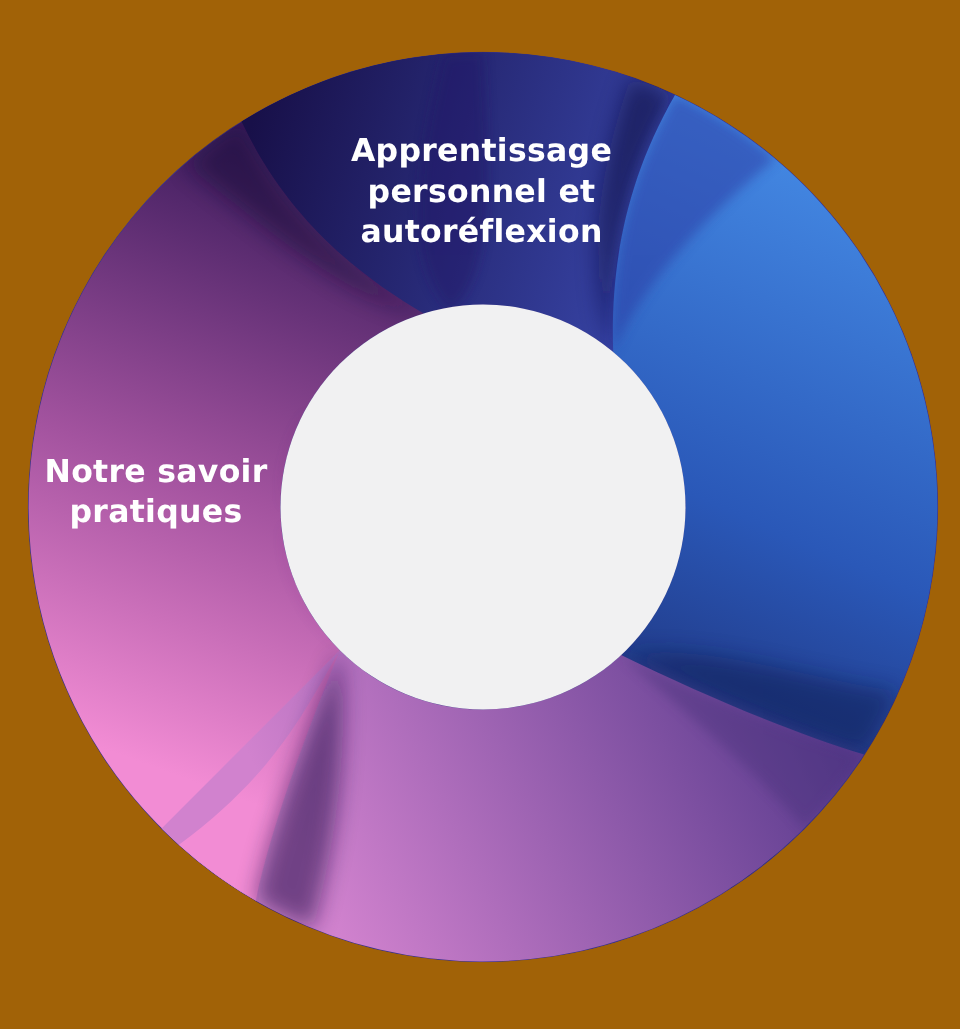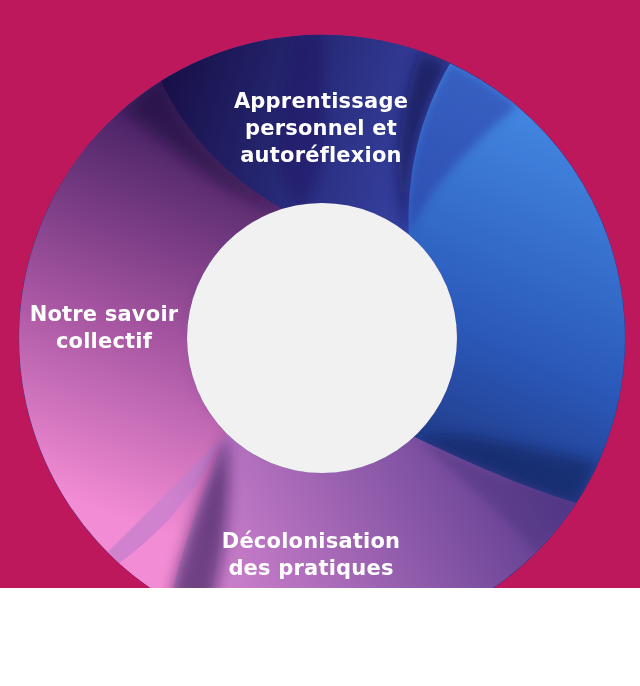--- a/index.html
+++ b/index.html
@@ -1,20 +1,20 @@
 <!DOCTYPE html>
 <html><head>
 <meta charset="utf-8">
 <style>
   html, body { margin: 0; padding: 0; background: #ffffff; }
   .stage {
     position: relative;
     width: 640px;
-    height: 588px;
-    background: #be185d;
+    height: 686px;
+    background: #a16207;
     overflow: hidden;
     font-family: "DejaVu Sans", "Liberation Sans", sans-serif;
   }
   .stage svg { position: absolute; left: 0; top: 0; }
   .seg-label {
     position: absolute;
     transform: translate(-50%, -50%);
     color: #ffffff;
     font-weight: 700;
     font-size: 21px;
@@ -99,18 +99,16 @@
 
       <path filter="url(#blur4)" opacity="0.4" d="M226.5,433.5 A135,135 0 0 1 205.1,270.5 C175,330 183,392 226.5,433.5 Z" fill="#55286f"></path>
 
       <circle cx="322" cy="338" r="135" fill="#f1f1f2"></circle>
     </g>
   </svg>
 
   <div class="seg-label label-top">Apprentissage
 personnel et
 autoréflexion</div>
-  <div class="seg-label label-bottom">Décolonisation
-des pratiques</div>
   <div class="seg-label label-left">Notre savoir
-collectif</div>
+pratiques</div>
 
 </div>
 
 </body></html>

